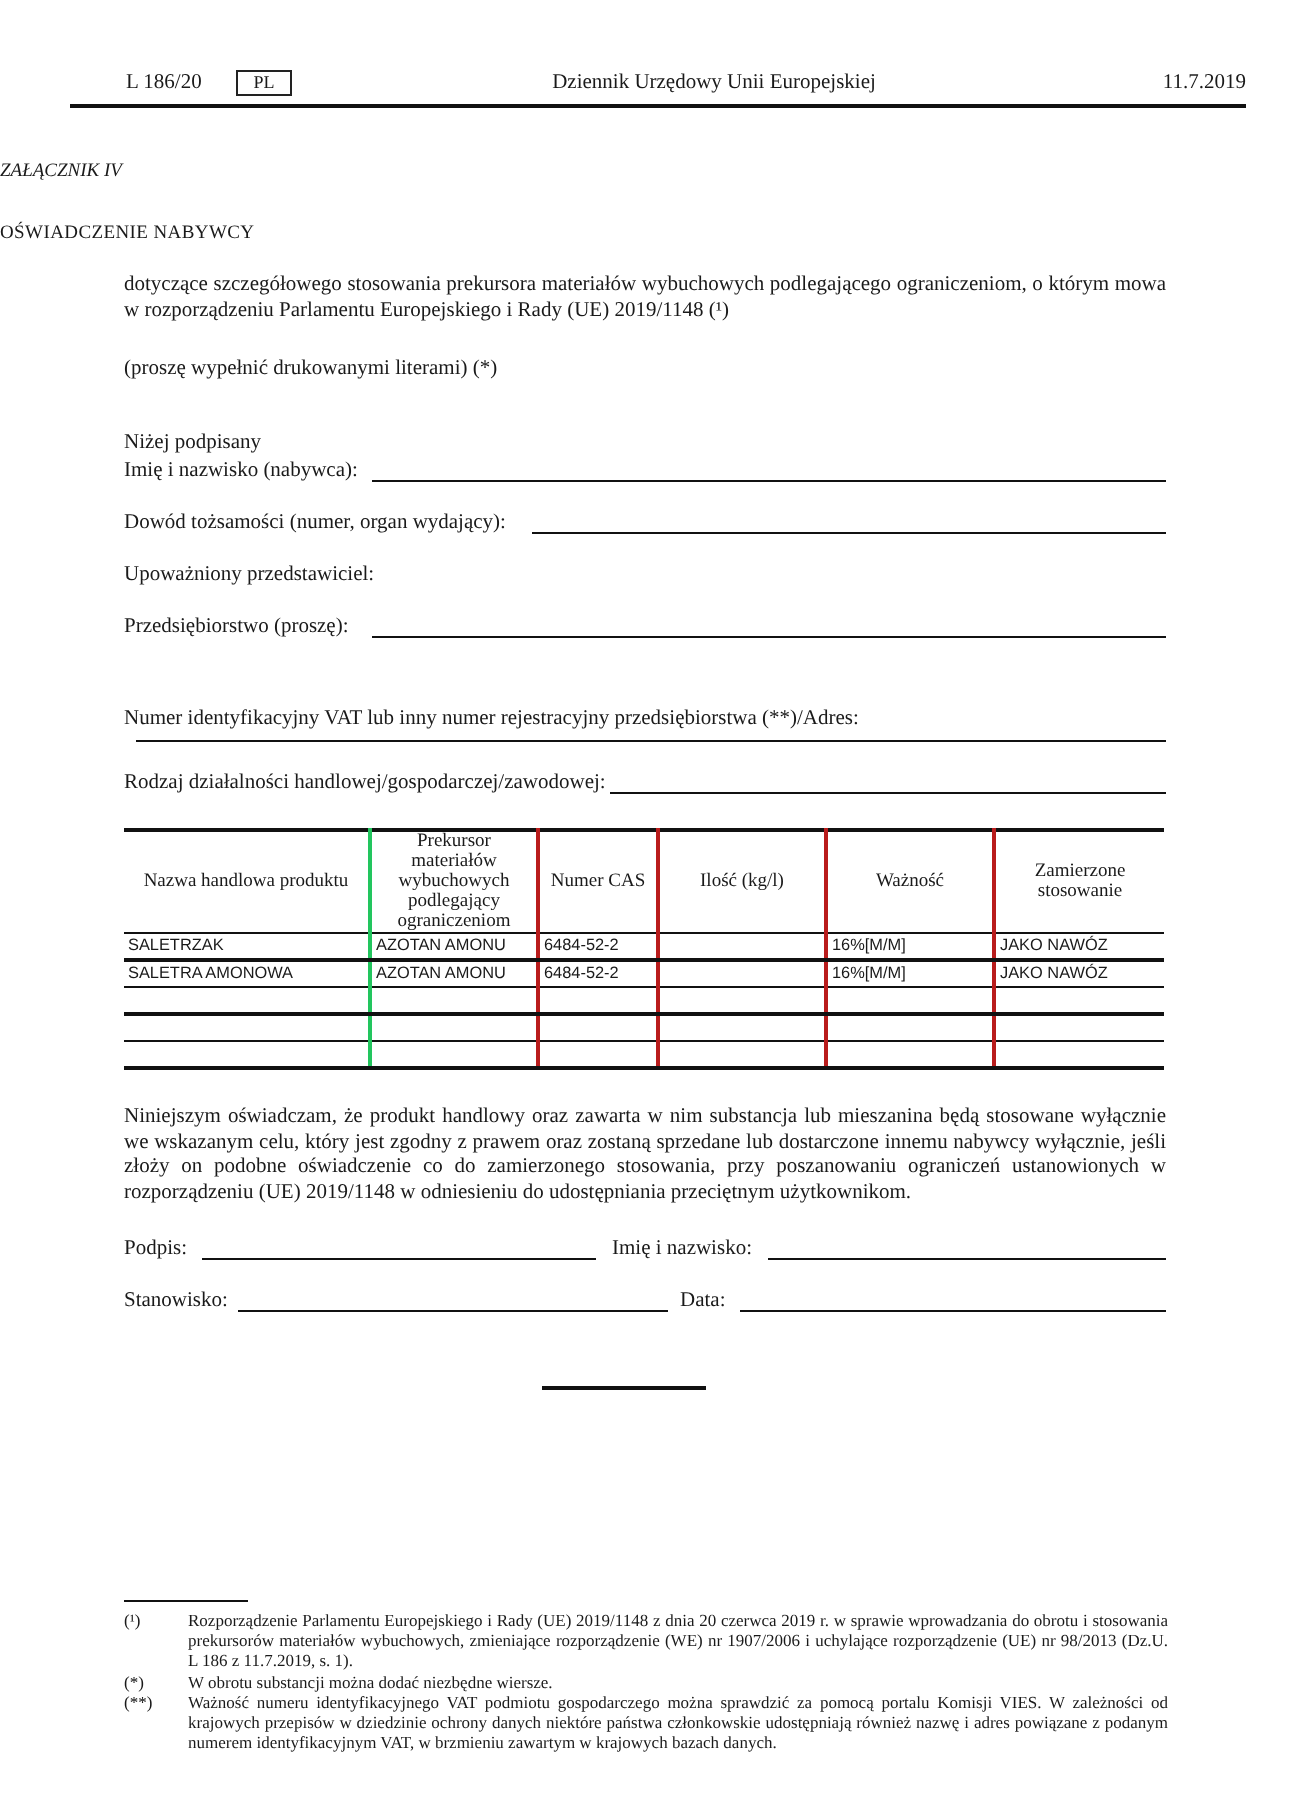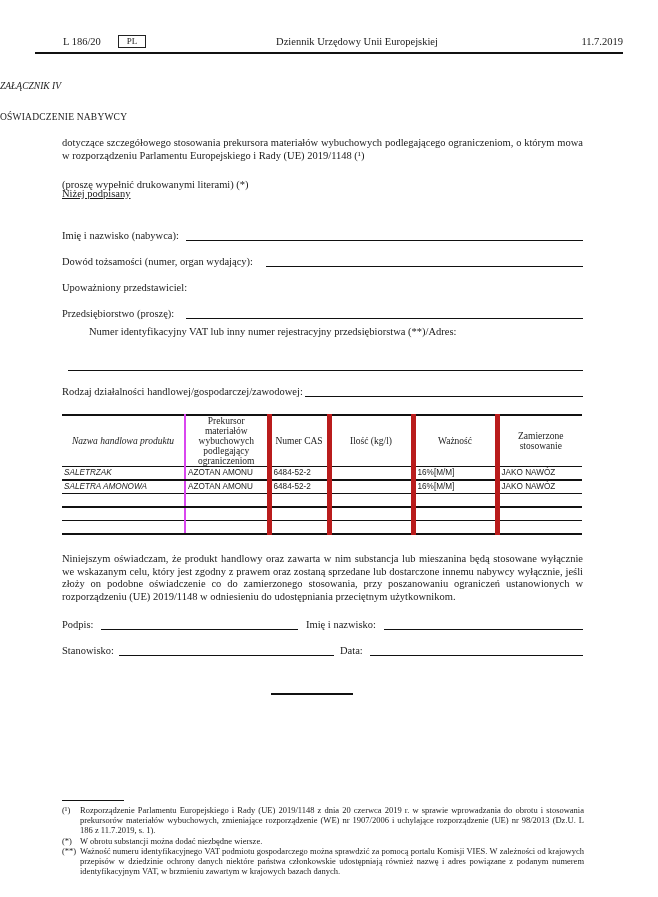--- a/index.html
+++ b/index.html
@@ -17,53 +17,53 @@
   .line { height:1px; background:#111; }
   table.prec { position:absolute; left:62px; top:414px; width:520px; border-collapse:collapse;
                font-size:9px; }
   table.prec th { font-family:"Liberation Serif", serif; font-weight:normal; font-size:9.5px;
                   text-align:center; line-height:10px; height:48px; padding:0 3px;
                   border-top:2px solid #111; border-bottom:1px solid #111; }
   table.prec td { font-family:"Liberation Sans", sans-serif; font-size:8.2px; height:12px;
                   padding:0 2px; border-bottom:1px solid #111; line-height:12px; }
   table.prec tr.thick td { border-bottom:2px solid #111; }
   table.prec tr.last td { border-bottom:2px solid #111; }
-  table.prec .c1 { border-right:2px solid #d946ef;font-style:italic; }
-  table.prec .cv { border-right:5px solid #b91c1c; }
+  table.prec .c1 { border-right:2px solid #22c55e; }
+  table.prec .cv { border-right:2px solid #b91c1c; }
   .fn { left:62px; width:522px; font-size:8.5px; line-height:10px; }
   .fn .mk { position:absolute; left:0; }
-  .fn .tx { margin-left:18px; text-align:justify; }
+  .fn .tx { margin-left:32px; text-align:justify; }
 </style>
 </head>
 <body>
 
 <div class="abs hdr" style="left:35px;">L 186/20</div>
 <div class="abs pl-box">PL</div>
 <div class="abs hdr" style="left:0;width:658px;text-align:center;">Dziennik Urzędowy Unii Europejskiej</div>
 <div class="abs hdr" style="right:35px;">11.7.2019</div>
 <div class="abs hdr-rule"></div>
 
 <div class="abs center" style="top:81px;font-style:italic;font-size:9.5px;">ZAŁĄCZNIK IV</div>
 <div class="abs center smallcaps" style="top:112px;font-size:9.5px;">OŚWIADCZENIE NABYWCY</div>
 <div class="abs p" style="top:137px;">dotyczące szczegółowego stosowania prekursora materiałów wybuchowych podlegającego ograniczeniom, o którym mowa w rozporządzeniu Parlamentu Europejskiego i Rady (UE) 2019/1148 (¹)</div>
 <div class="abs p" style="top:179px;">(proszę wypełnić drukowanymi literami) (*)</div>
-<div class="abs p" style="top:188px;text-decoration:underline;">Niżej podpisany</div>
+<div class="abs p" style="top:216px;">Niżej podpisany</div>
 
 <div class="abs lbl" style="left:62px;top:230px;">Imię i nazwisko (nabywca):</div>
 <div class="abs line" style="left:186px;top:240px;width:397px;"></div>
 
 <div class="abs lbl" style="left:62px;top:256px;">Dowód tożsamości (numer, organ wydający):</div>
 <div class="abs line" style="left:266px;top:266px;width:317px;"></div>
 
 <div class="abs lbl" style="left:62px;top:282px;">Upoważniony przedstawiciel:</div>
 
 <div class="abs lbl" style="left:62px;top:308px;">Przedsiębiorstwo (proszę):</div>
 <div class="abs line" style="left:186px;top:318px;width:397px;"></div>
 
-<div class="abs lbl" style="left:62px;top:326px;margin-left:27px;">Numer identyfikacyjny VAT lub inny numer rejestracyjny przedsiębiorstwa (**)/Adres:</div>
+<div class="abs lbl" style="left:62px;top:354px;">Numer identyfikacyjny VAT lub inny numer rejestracyjny przedsiębiorstwa (**)/Adres:</div>
 <div class="abs line" style="left:68px;top:370px;width:515px;"></div>
 
 <div class="abs lbl" style="left:62px;top:386px;">Rodzaj działalności handlowej/gospodarczej/zawodowej:</div>
 <div class="abs line" style="left:305px;top:396px;width:278px;"></div>
 
 <table class="prec">
   <colgroup>
     <col style="width:123px">
       <col style="width:84px">
       <col style="width:60px">

